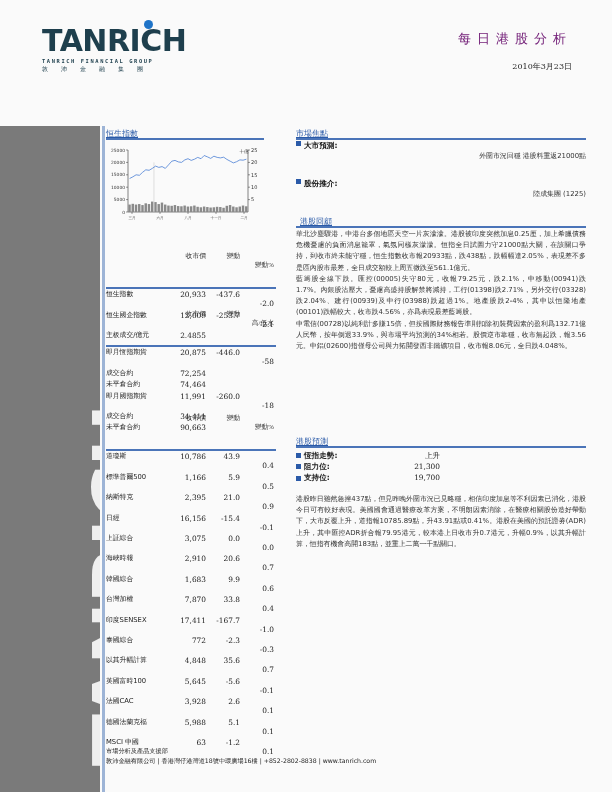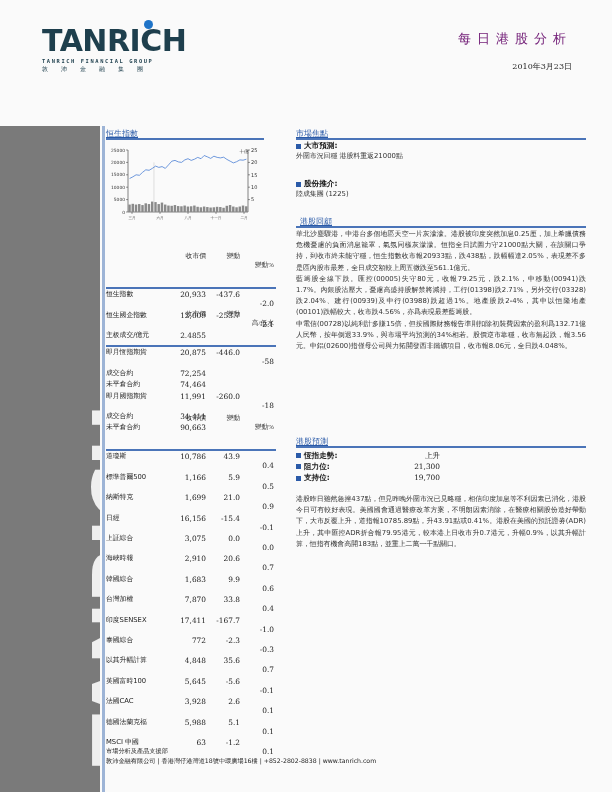--- a/index.html
+++ b/index.html
@@ -34,23 +34,23 @@
   .tbl-head { display: flex; font-family: Liberation Serif, serif; font-size: 6.8px; color: #333; border-bottom: 2px solid #4a74b8; padding-bottom: 17px; }
   .tbl-row { display: flex; }
   .c0 { width: 62px; font-family: "DejaVu Sans", sans-serif; font-size: 6.8px; white-space: nowrap; }
   .c1 { width: 38px; text-align: right; }
   .c2 { width: 34px; text-align: right; }
   .c3 { width: 34px; text-align: right; margin-top: 9px; }
   .tbl-head .c1, .tbl-head .c2, .tbl-head .c3 { text-align: right; }
 
   
   .rcol { position: absolute; left: 296px; width: 290px; }
-  .bullet-title { font-family: "DejaVu Sans", sans-serif; font-size: 7.6px; font-weight: bold; color: #111; display: flex; align-items: center; gap: 3px; }
+  .bullet-title { font-family: "DejaVu Sans", sans-serif; font-size: 7.6px; font-weight: bold; color: #111; display: flex; gap: 3px; }
   .bullet-sq { display: inline-block; width: 5px; height: 5px; background: #2a5aa8; }
-  .body-text { font-family: "DejaVu Sans", sans-serif; font-size: 6.9px; line-height: 11.2px; color: #333; }
+  .body-text { font-family: "DejaVu Sans", sans-serif; font-size: 6.9px; line-height: 11.2px; color: #333; text-align: right; }
   .para { font-family: "DejaVu Sans", sans-serif; font-size: 6.9px; line-height: 11.2px; color: #333; text-align: justify; }
   .fc-row { display: flex; align-items: center; font-size: 7.6px; line-height: 11.2px; }
   .fc-label { width: 88px; font-family: "DejaVu Sans", sans-serif; font-weight: bold; display: flex; align-items: center; gap: 3px; }
   .fc-val { width: 56px; text-align: right; font-family: "DejaVu Serif", serif; font-size: 7.4px; }
 
   .footer { position: absolute; left: 106px; top: 746px; font-family: "DejaVu Sans", sans-serif; font-size: 6.2px; line-height: 10px; color: #222; }
 </style>
 </head>
 <body>
 
@@ -245,21 +245,21 @@
           <span class="c3">0.4</span>
         </div>
         <div class="tbl-row">
           <span class="c0">標準普爾500</span>
           <span class="c1">1,166</span>
           <span class="c2">5.9</span>
           <span class="c3">0.5</span>
         </div>
         <div class="tbl-row">
           <span class="c0">納斯特克</span>
-          <span class="c1">1,699</span>
+          <span class="c1">2,395</span>
           <span class="c2">21.0</span>
           <span class="c3">0.9</span>
         </div>
         <div class="tbl-row">
           <span class="c0">日經</span>
           <span class="c1">16,156</span>
           <span class="c2">-15.4</span>
           <span class="c3">-0.1</span>
         </div>
         <div class="tbl-row">

